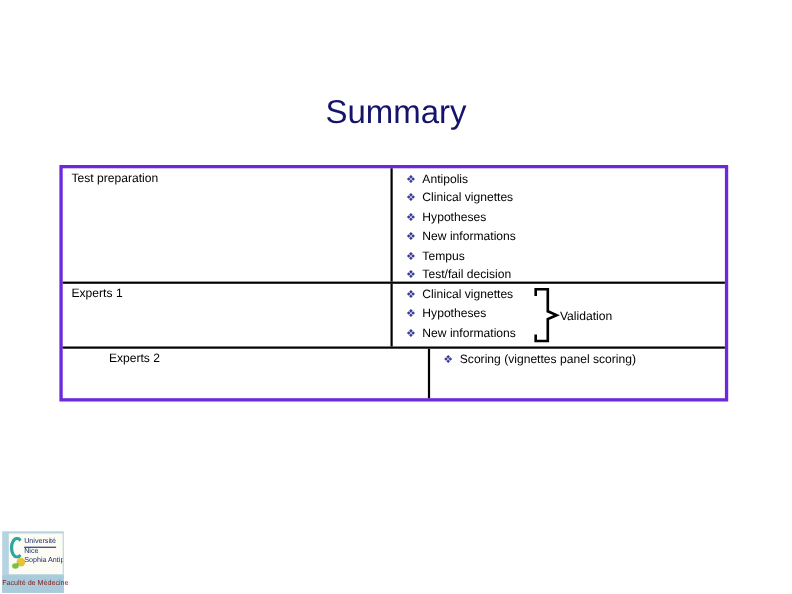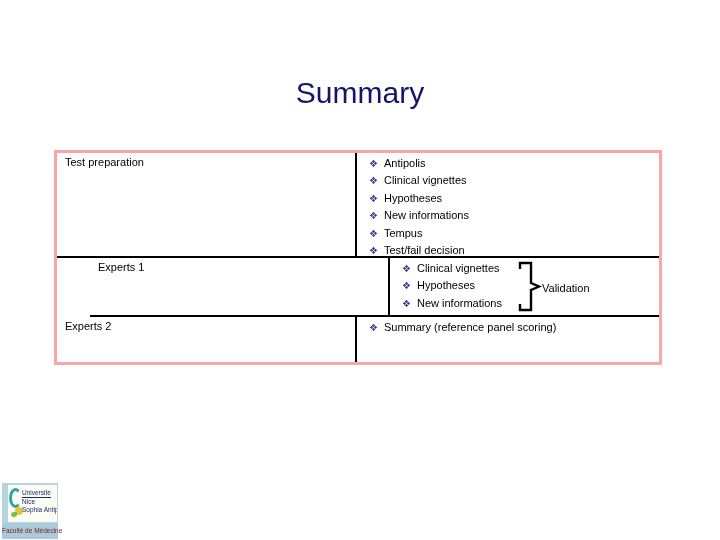--- a/index.html
+++ b/index.html
@@ -3,34 +3,34 @@
 <meta charset="utf-8">
 <style>
   html,body { margin:0; padding:0; }
   body {
     width:720px; height:540px; background:#ffffff; overflow:hidden; position:relative;
     font-family:"Liberation Sans", sans-serif;
   }
   .slide { position:absolute; inset:0; background:#fff; }
 
   .title {
-    position:absolute; top:76px; left:0; width:100%;
+    position:absolute; top:86px; left:0; width:100%;
     text-align:center; font-size:30px; font-weight:400;
     color:#14146b; letter-spacing:0px;
   }
 
   .table {
     position:absolute; left:54px; top:150px; width:608px; height:215px;
-    border:3px solid #fca5a5; box-sizing:border-box;
+    border:3px solid #6d28d9; box-sizing:border-box;
     display:flex; flex-direction:column; background:#fff;
   }
   .trow { display:flex; }
   .trow-1 { height:103px; border-bottom:2px solid #000; }
-  .trow-2 { height:57px;  border-bottom:2px solid #000;margin-left:33px; }
-  .trow-3 { flex:1; }
+  .trow-2 { height:57px;  border-bottom:2px solid #000; }
+  .trow-3 { flex:1;padding-left:34px; }
   .cell-left {
     width:300px; flex:0 0 300px; border-right:2px solid #000;
     padding:3px 0 0 8px; box-sizing:border-box;
     font-size:11px; color:#000;
   }
   .cell-right { flex:1; position:relative; padding:2px 0 0 12px; box-sizing:border-box; }
 
   ul.blist { list-style:none; margin:0; padding:0; }
   ul.blist li { display:flex; align-items:baseline; line-height:17.4px; font-size:11px; color:#000; white-space:nowrap; }
   ul.blist .bullet { color:#3b3b98; font-size:10px; margin-right:6px; flex:0 0 auto; }
@@ -139,21 +139,21 @@
       </div>
     </div>
 
     <div class="trow trow-3">
       <div class="cell-left">Experts 2</div>
       <div class="cell-right">
         <ul class="blist">
 
             <li>
               <span class="bullet">❖</span>
-              <span>Summary (reference panel scoring)</span>
+              <span>Scoring (vignettes panel scoring)</span>
             </li>
           </ul>
       </div>
     </div>
 
   </div>
 
   <div class="footer">
   </div>
 

